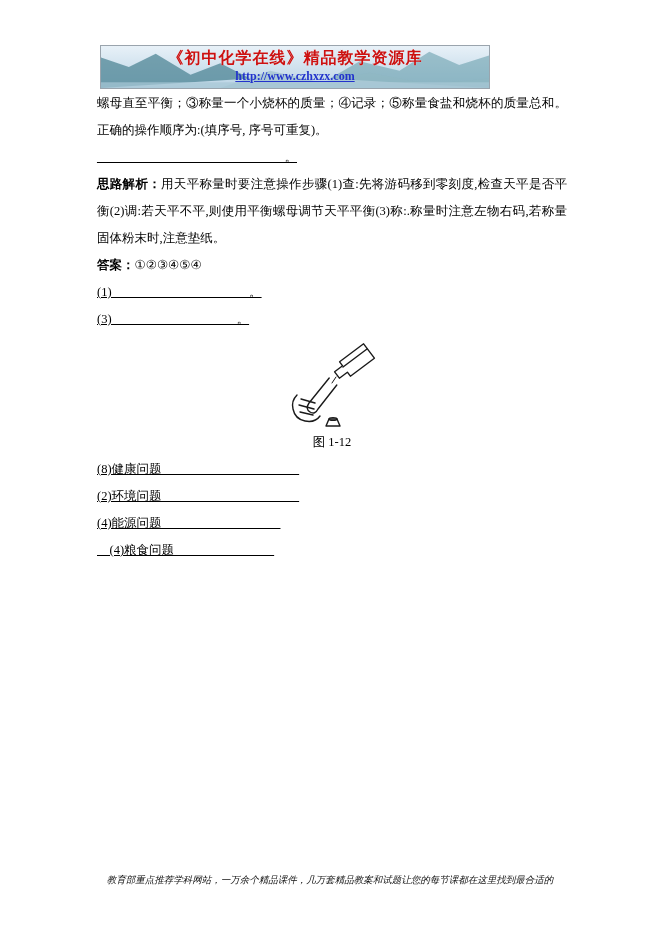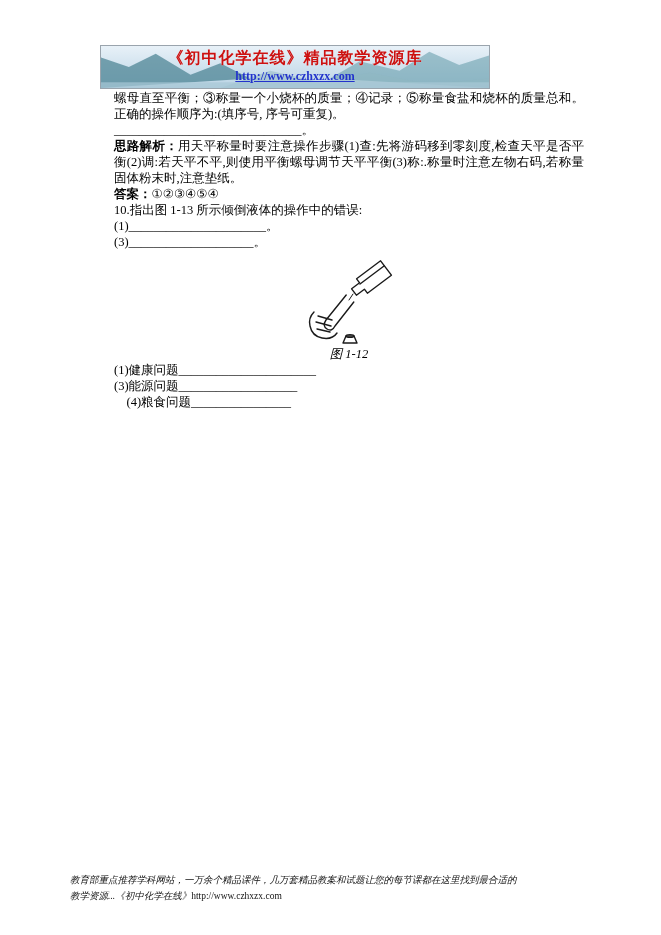--- a/index.html
+++ b/index.html
@@ -38,41 +38,42 @@
     display:block;
     text-align:center;
     color:#2233cc;
     font-size:12px;
     font-weight:bold;
     text-decoration:underline;
     cursor:pointer;
   }
   
   .content {
-    position:absolute; left:114px; top:90px;
+    position:absolute; left:97px; top:90px;
     width:470px;
     font-size:12.5px;
-    line-height:16px;
+    line-height:27px;
     text-align:justify;
   }
   .content p { margin:0; }
   .lbl {
     font-weight:bold;
     font-family:Liberation Sans, sans-serif;
   }
-  .blank-line { letter-spacing:0; }
+  .blank-line { letter-spacing:0;text-decoration:underline; }
   .figure-wrap { text-align:center; margin-top:4px; height:92px; }
   .figure-wrap svg { display:inline-block; }
-  .caption { text-align:center;font-style:italic; }
+  .caption { text-align:center; }
   .mt4 { margin-top:4px; }
   .mt6 { margin-top:6px; }
   
   .footer {
     position:absolute; left:70px; top:872px;
     width:520px;
+    text-align:center;
     font-size:9.5px;
     font-style:italic;
     line-height:16px;
     color:#111;
   }
   .footer a { color:#111; text-decoration:none; font-style:normal; cursor:pointer; }
 </style>
 </head>
 <body>
 
@@ -99,21 +100,20 @@
   <div class="content">
 
     <p>螺母直至平衡；③称量一个小烧杯的质量；④记录；⑤称量食盐和烧杯的质量总和。正确的操作顺序为:(填序号, 序号可重复)。</p>
 
     <p class="blank-line">______________________________。</p>
 
     <p class="mt6"><span class="lbl">思路解析：</span><span>用天平称量时要注意操作步骤(1)查:先将游码移到零刻度,检查天平是否平衡(2)调:若天平不平,则使用平衡螺母调节天平平衡(3)称:.称量时注意左物右码,若称量固体粉末时,注意垫纸。</span></p>
 
     <p><span class="lbl">答案：</span><span>①②③④⑤④</span></p>
 
-    <p class="mt4">10.指出图 1-13 所示倾倒液体的操作中的错误:</p>
 
     <p class="blank-line">(1)______________________。</p>
     <p class="blank-line">(3)____________________。</p>
 
     <div class="figure-wrap">
       <svg width="150" height="90" viewBox="0 0 150 90" aria-hidden="true">
         <g fill="none" stroke="#1a1a1a" stroke-width="1.4" stroke-linejoin="round" stroke-linecap="round">
 
           <path d="M77.6,34.8 L85.6,28.8 L82.6,24.8 L106.6,6.8 L117.4,21.2 L93.4,39.2 L90.4,35.2 L82.4,41.2 Z"></path>
           <line x1="86" y1="30" x2="110" y2="12"></line>
@@ -128,24 +128,24 @@
           <ellipse cx="76" cy="82" rx="4" ry="1.4"></ellipse>
         </g>
       </svg>
     </div>
 
     <p class="caption">图 1-12</p>
 
 
 
 
-    <p class="blank-line mt4">(1)健康问题______________________</p>
-    <p class="blank-line">(3)能源问题___________________</p>
+    <p class="blank-line mt4">(8)健康问题______________________</p>
+    <p class="blank-line">(2)环境问题______________________</p>
+    <p class="blank-line">(4)能源问题___________________</p>
     <p class="blank-line">　(4)粮食问题________________</p>
 
   </div>
 
   <div class="footer">
     <p>教育部重点推荐学科网站，一万余个精品课件，几万套精品教案和试题让您的每节课都在这里找到最合适的</p>
-    <p><span>教学资源...《初中化学在线》</span><a>http://www.czhxzx.com</a></p>
   </div>
 
 </div>
 
 </body></html>

